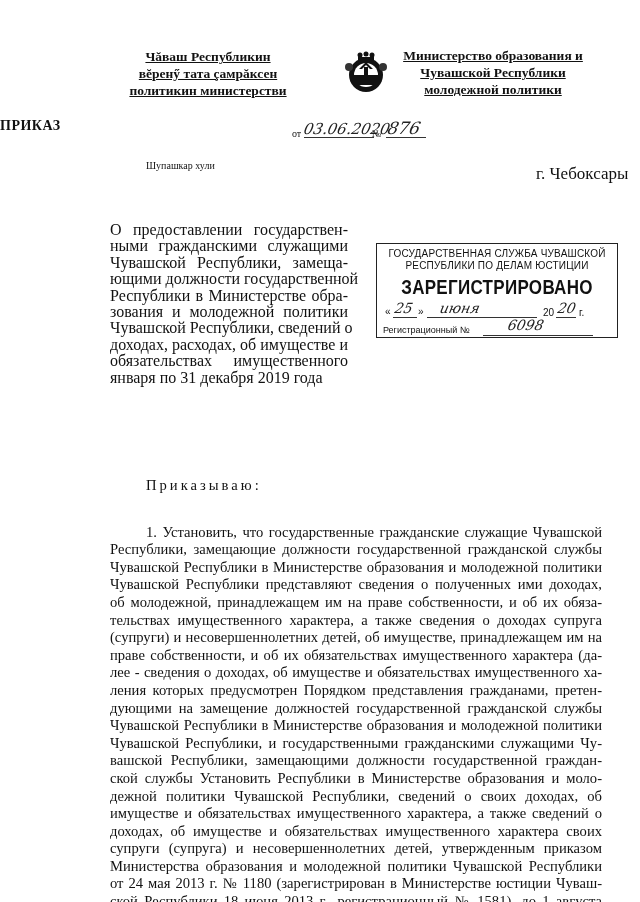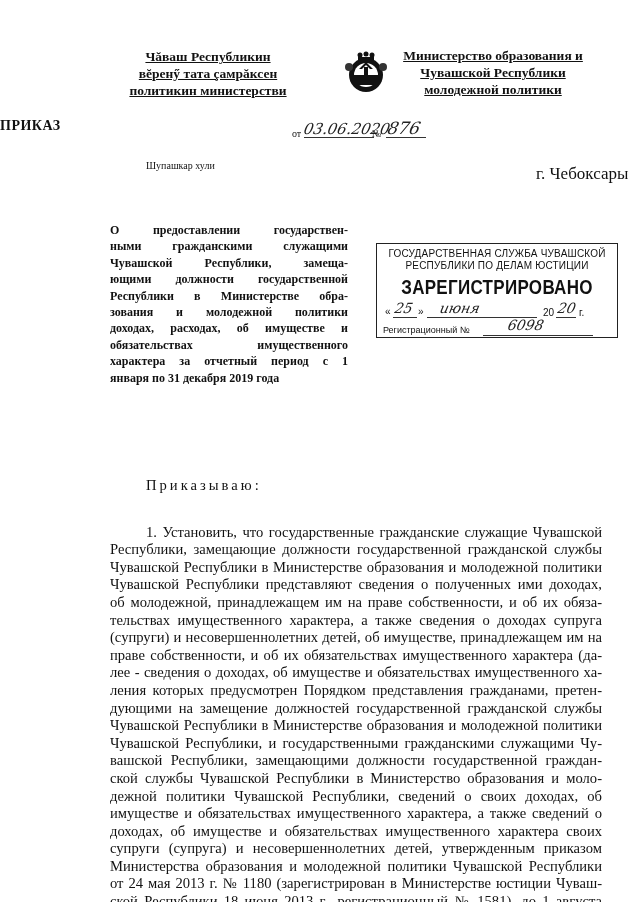--- a/index.html
+++ b/index.html
@@ -23,21 +23,21 @@
     .hand {
       position: absolute; font-family: "DejaVu Serif", serif; font-style: italic;
       font-size: 15px; color: #222; transform: skewX(-12deg);
     }
     .ul { position:absolute; height:1px; background:#333; }
     #place-left { left: 146px; top: 160px; font-size: 10px; }
     #place-right { left: 522px; top: 164px; font-size: 17px; margin-left: 14px; }
 
     #subject {
       left: 110px; top: 222px; width: 238px;
-      font-weight: bold; font-size: 12px; line-height: 16.4px;
+      font-weight: normal; font-size: 16px; line-height: 16.4px;
       text-align: justify;
     }
     #subject span.line { display:block; text-align: justify; text-align-last: justify; white-space: nowrap; }
     #subject span.line.last { text-align-last: left; }
 
     #stamp {
       left: 376px; top: 243px; width: 242px; height: 95px;
       border: 1.5px solid #222; box-sizing: border-box;
       font-family: "Liberation Sans", sans-serif;
     }
@@ -100,23 +100,23 @@
 <div id="place-left" class="abs">Шупашкар хули</div>
 <div id="place-right" class="abs">г. Чебоксары</div>
 
 <div id="subject" class="abs">
   <span class="line">О   предоставлении   государствен-</span>
   <span class="line">ными  гражданскими  служащими</span>
   <span class="line">Чувашской  Республики,  замеща-</span>
   <span class="line">ющими должности государственной</span>
   <span class="line">Республики в Министерстве обра-</span>
   <span class="line">зования  и  молодежной  политики</span>
+  <span class="line">Чувашской Республики, сведений о</span>
   <span class="line">доходах, расходах, об имуществе и</span>
   <span class="line">обязательствах     имущественного</span>
-  <span class="line">характера за отчетный период с 1</span>
   <span class="line last">января по 31 декабря 2019 года</span>
 </div>
 
 <div id="stamp" class="abs">
   <div class="org">
     <div>ГОСУДАРСТВЕННАЯ СЛУЖБА ЧУВАШСКОЙ</div>
     <div>РЕСПУБЛИКИ ПО ДЕЛАМ ЮСТИЦИИ</div>
   </div>
   <div class="reg">ЗАРЕГИСТРИРОВАНО</div>
   <div class="dateRow">
@@ -147,21 +147,21 @@
   <span class="line">об молодежной, принадлежащем им на праве собственности, и об их обяза-</span>
   <span class="line">тельствах имущественного характера, а также сведения о доходах супруга</span>
   <span class="line">(супруги) и несовершеннолетних детей, об имуществе, принадлежащем им на</span>
   <span class="line">праве собственности, и об их обязательствах имущественного характера (да-</span>
   <span class="line">лее - сведения о доходах, об имуществе и обязательствах имущественного ха-</span>
   <span class="line">ления которых предусмотрен Порядком представления гражданами, претен-</span>
   <span class="line">дующими на замещение должностей государственной гражданской службы</span>
   <span class="line">Чувашской Республики в Министерстве образования и молодежной политики</span>
   <span class="line">Чувашской Республики, и государственными гражданскими служащими Чу-</span>
   <span class="line">вашской Республики, замещающими должности государственной граждан-</span>
-  <span class="line">ской службы Чувашской Республики в Министерство образования и моло-</span>
+  <span class="line">ской службы Установить Республики в Министерстве образования и моло-</span>
   <span class="line">дежной политики Чувашской Республики, сведений о своих доходах, об</span>
   <span class="line">имуществе и обязательствах имущественного характера, а также сведений о</span>
   <span class="line">доходах, об имуществе и обязательствах имущественного характера своих</span>
   <span class="line">супруги (супруга) и несовершеннолетних детей, утвержденным приказом</span>
   <span class="line">Министерства образования и молодежной политики Чувашской Республики</span>
   <span class="line">от 24 мая 2013 г. № 1180 (зарегистрирован в Министерстве юстиции Чуваш-</span>
   <span class="line">ской Республики 18 июня 2013 г., регистрационный № 1581), до 1 августа</span>
   <span class="line last">2020 г. включительно.</span>
 </div>
 

